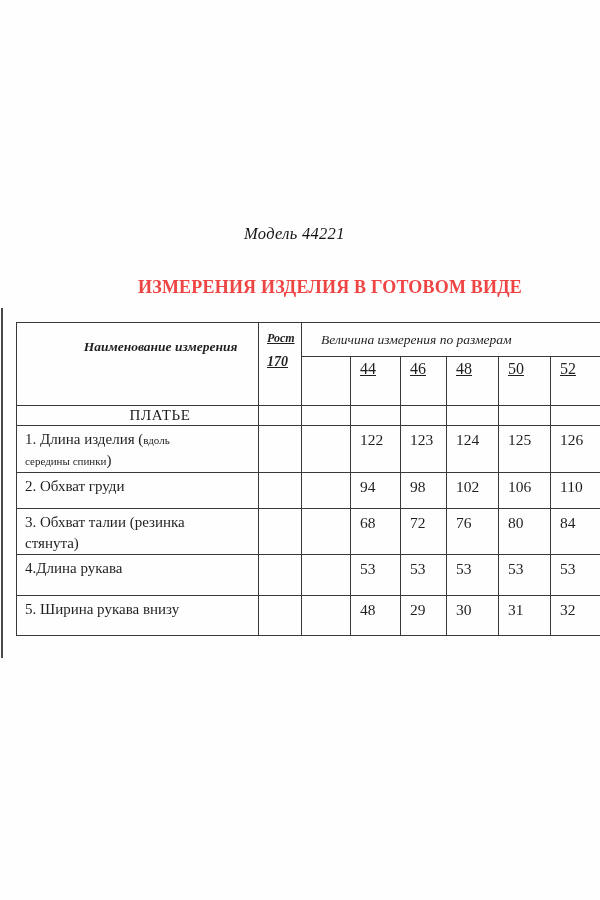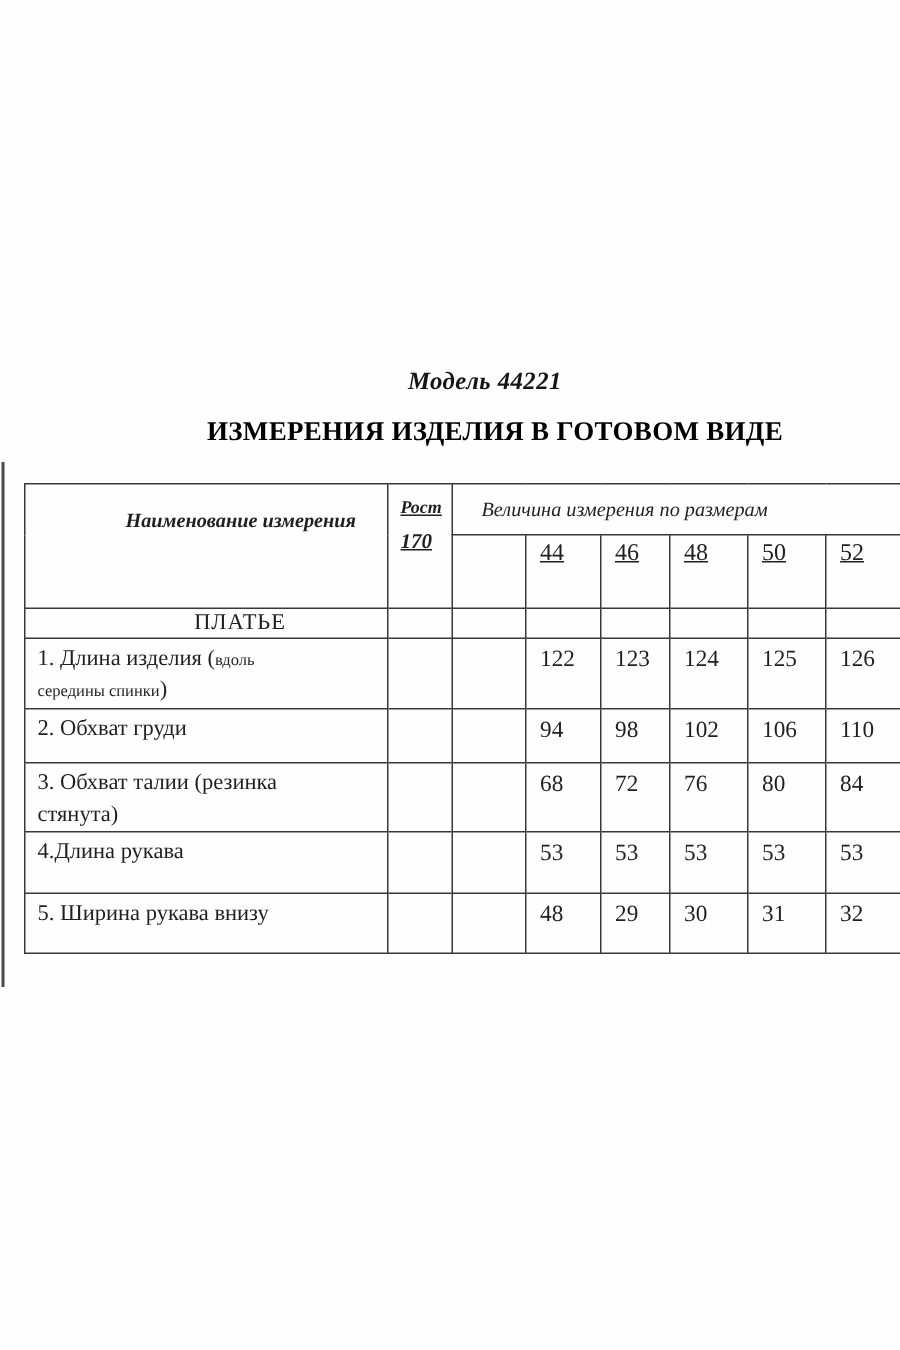--- a/index.html
+++ b/index.html
@@ -6,31 +6,30 @@
   html,body { background:#ffffff; }
   .page {
     position:relative;
     width:600px; height:900px;
     background:#fefefe;
     font-family:"Liberation Serif","DejaVu Serif",serif;
     color:#1f1f1f;
     overflow:hidden;
   }
   .doc-title {
-    position:absolute; left:244px; top:244px;
-    font-size:16.5px; font-weight:bold; font-style:italic;
+    position:absolute; left:244px; top:224px;
+    font-size:16.5px; font-weight:normal; font-style:italic;
     letter-spacing:0.3px;
     color:#151515;
-    margin-left:28px;
   }
   .doc-heading {
     position:absolute; left:138px; top:277px;
     font-size:18px; font-weight:bold;
     letter-spacing:0.2px;
-    color:#000000;
+    color:#ef4444;
   }
   .edge-line {
     position:absolute; left:1px; top:308px;
     width:2px; height:350px;
     background:#4b4b4b;
   }
   table.size-table {
     position:absolute; left:16px; top:322px;
     width:596px;
     border-collapse:collapse;

